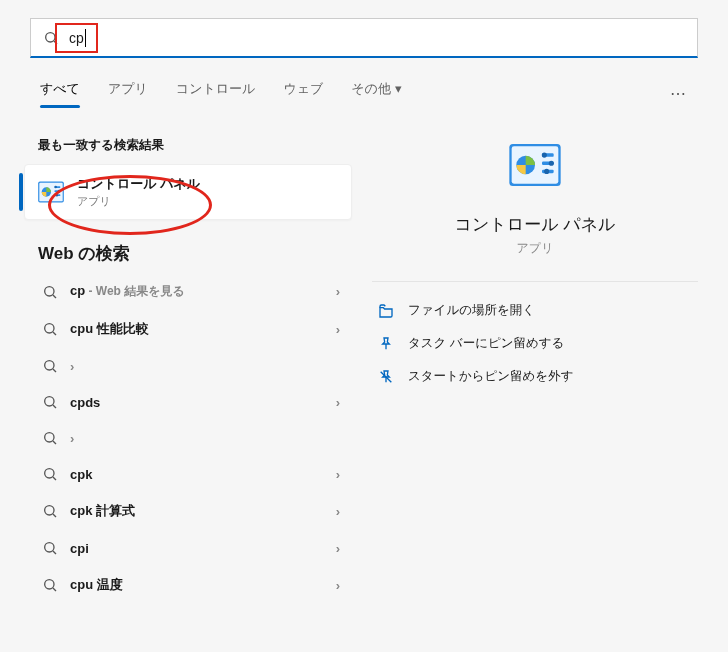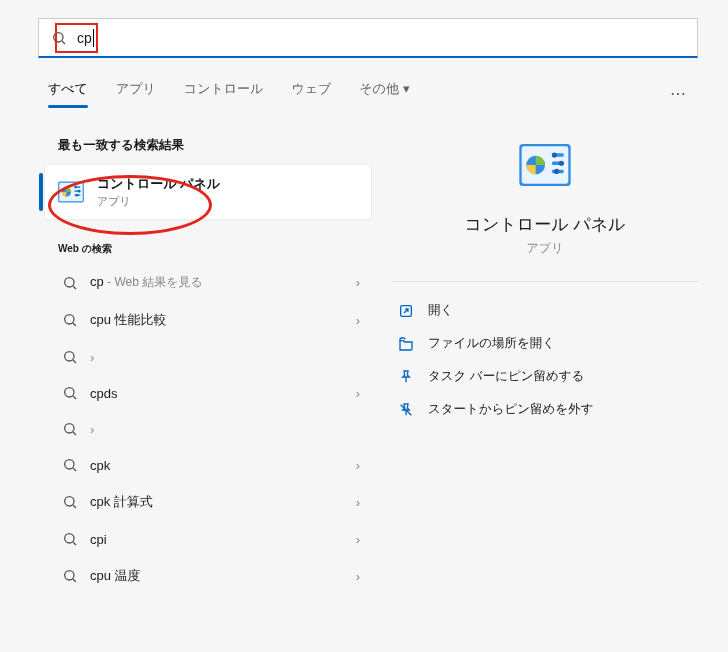--- a/index.html
+++ b/index.html
@@ -5,21 +5,21 @@
   * { box-sizing: border-box; margin: 0; padding: 0; }
   body {
     width: 728px;
     height: 652px;
     font-family: "Segoe UI", "Yu Gothic UI", Meiryo, sans-serif;
     background: #f6f6f6;
     color: #1a1a1a;
     overflow: hidden;
     font-size: 13px;
   }
-  .window { width: 728px; height: 652px; position: relative; background: #f6f6f6; padding-left: 8px; }
+  .window { width: 728px; height: 652px; position: relative; background: #f6f6f6; }
   .search-bar-wrap { padding: 18px 30px 10px 30px; }
   .search-bar {
     position: relative;
     background: #fff;
     border: 1px solid #ccc;
     border-bottom: 2px solid #0067c0;
     height: 40px;
     display: flex;
     align-items: center;
     padding: 0 12px;
@@ -60,21 +60,21 @@
     position:absolute;
     left:2px; right:2px; bottom:2px;
     height:3px; background:#0067c0; border-radius:2px;
   }
   .tab .chev { margin-left:4px; }
   .more-dots { margin-left:auto; color:#555; font-size:16px; letter-spacing:2px; padding-right:2px; }
   .body {
     display:flex;
     padding: 18px 0 0 0;
   }
-  .left { width: 352px; padding-left: 30px; margin-left: 12px; }
+  .left { width: 352px; padding-left: 30px; }
   .right { flex:1; padding: 0 30px 0 20px; }
   .section-header { font-size:12.5px; font-weight:600; padding: 8px 8px 10px 8px; }
   .best-match {
     background:#fff;
     border:1px solid #eee;
     border-radius:4px;
     display:flex;
     align-items:center;
     padding:10px 12px;
     gap:12px;
@@ -92,26 +92,27 @@
   .bm-title { font-size:13px; font-weight:600; }
   .bm-sub { font-size:11px; color:#777; margin-top:1px; }
   .red-ellipse {
     position:absolute;
     width:164px; height:60px;
     border:3px solid #e1261c;
     border-radius:50%;
     left:48px; top:175px;
     pointer-events:none;
   }
-  .web-header { font-size:10px; font-weight:600; padding: 14px 8px 8px 8px; }
+  .web-header { font-size:17px; font-weight:600; padding: 14px 8px 8px 8px; }
   .suggest {
     display:flex; align-items:center;
     padding: 10px 12px;
     gap:12px;
     border-radius:4px;
+    font-weight:bold;
   }
   .sug-icon { width:16px; height:16px; color:#555; flex-shrink:0; }
   .sug-text { font-size:13px; flex:1; }
   .sug-text .hint { color:#888; font-size:12px; }
   .sug-chev { color:#888; }
   .preview {
     background:#f6f6f6;
     padding-top: 2px;
   }
   .preview-icon-box {
@@ -276,27 +277,20 @@
             <circle cx="38" cy="22.5" r="2.2" fill="#1a64ad"></circle>
             <circle cx="34" cy="29.5" r="2.2" fill="#1a64ad"></circle>
           </svg>
         </div>
         <div class="preview-title">コントロール パネル</div>
         <div class="preview-sub">アプリ</div>
         <div class="hr"></div>
 
         <div class="action">
           <svg class="act-icon" viewBox="0 0 24 24" fill="none" stroke="currentColor" stroke-width="2">
-              <rect x="4" y="4" width="16" height="16" rx="2"></rect>
-              <path d="M9 15 L15 9 M11 9 H15 V13"></path>
-            </svg>
-          <span>開く</span>
-        </div>
-        <div class="action">
-          <svg class="act-icon" viewBox="0 0 24 24" fill="none" stroke="currentColor" stroke-width="2">
               <path d="M3 7h5l2 2h11v10a2 2 0 0 1-2 2H3z"></path>
               <path d="M3 7V5a2 2 0 0 1 2-2h4l2 2"></path>
             </svg>
           <span>ファイルの場所を開く</span>
         </div>
         <div class="action">
           <svg class="act-icon" viewBox="0 0 24 24" fill="none" stroke="currentColor" stroke-width="2">
               <path d="M9 3h6l-1 6 3 3H7l3-3-1-6zM12 12v8"></path>
             </svg>
           <span>タスク バーにピン留めする</span>

